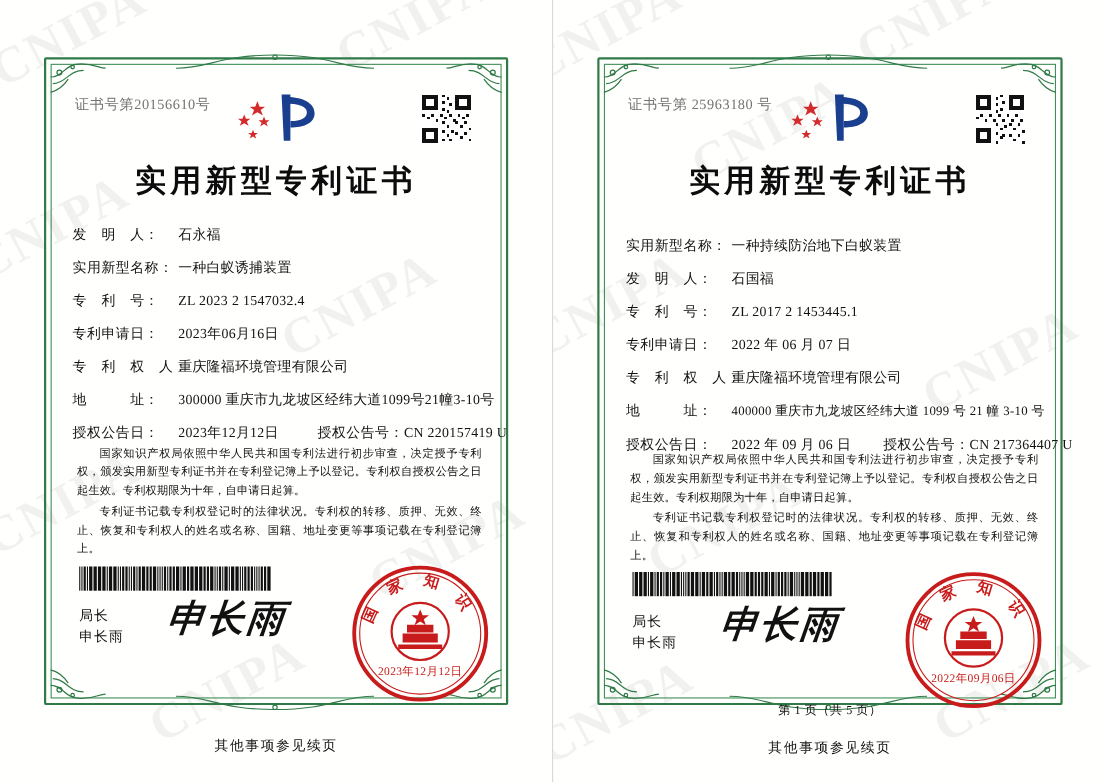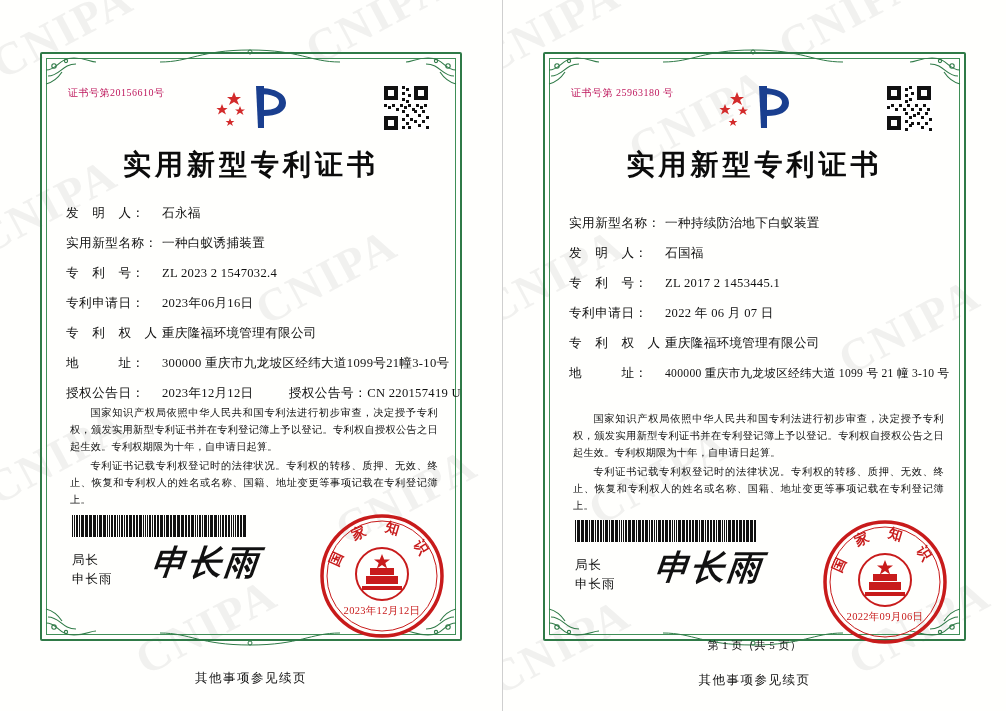--- a/index.html
+++ b/index.html
@@ -59,22 +59,22 @@
   .edge-orn{
     position:absolute;
     pointer-events:none;
   }
 
   
   .cert-no{
     position:absolute;
     left:68px;top:86px;
     font-family:"Liberation Serif","DejaVu Serif",serif;
-    font-size:10px;
-    color:#be185d;
+    font-size:13px;
+    color:#737373;
     letter-spacing:0.5px;
   }
   .logo{
     position:absolute;
     top:82px;
     width:92px;height:52px;
   }
   .qr{
     position:absolute;
     top:84px;
@@ -603,20 +603,24 @@
       </div>
       <div class="row">
         <span class="lbl" style="width:96px">专利申请日：</span><span class="val">2022 年 06 月 07 日</span>
       </div>
       <div class="row">
         <span class="lbl" style="width:96px">专　利　权　人：</span><span class="val">重庆隆福环境管理有限公司</span>
       </div>
       <div class="row">
         <span class="lbl" style="width:96px">地　　　址：</span><span class="val" style="font-size:11.6px">400000  重庆市九龙坡区经纬大道 1099 号 21 幢 3-10 号</span>
       </div>
+      <div class="row">
+        <span class="lbl" style="width:96px">授权公告日：</span><span class="val">2022 年 09 月 06 日</span>
+        <span class="lbl2" style="padding-left:26px">授权公告号：</span><span class="val">CN 217364407 U</span>
+      </div>
     </div>
 
     <div class="para" style="left:70px;right:62px;top:410px;">国家知识产权局依照中华人民共和国专利法进行初步审查，决定授予专利权，颁发实用新型专利证书并在专利登记簿上予以登记。专利权自授权公告之日起生效。专利权期限为十年，自申请日起算。</div>
     <div class="para" style="left:70px;right:62px;top:463px;">专利证书记载专利权登记时的法律状况。专利权的转移、质押、无效、终止、恢复和专利权人的姓名或名称、国籍、地址变更等事项记载在专利登记簿上。</div>
 
     <div class="barcode" id="bc1" style="left:72px;top:520px;width:196px;">
         <i style="width:1px"></i>
         <i style="width:3px"></i>
         <i style="width:3px"></i>
         <i style="width:3px"></i>

